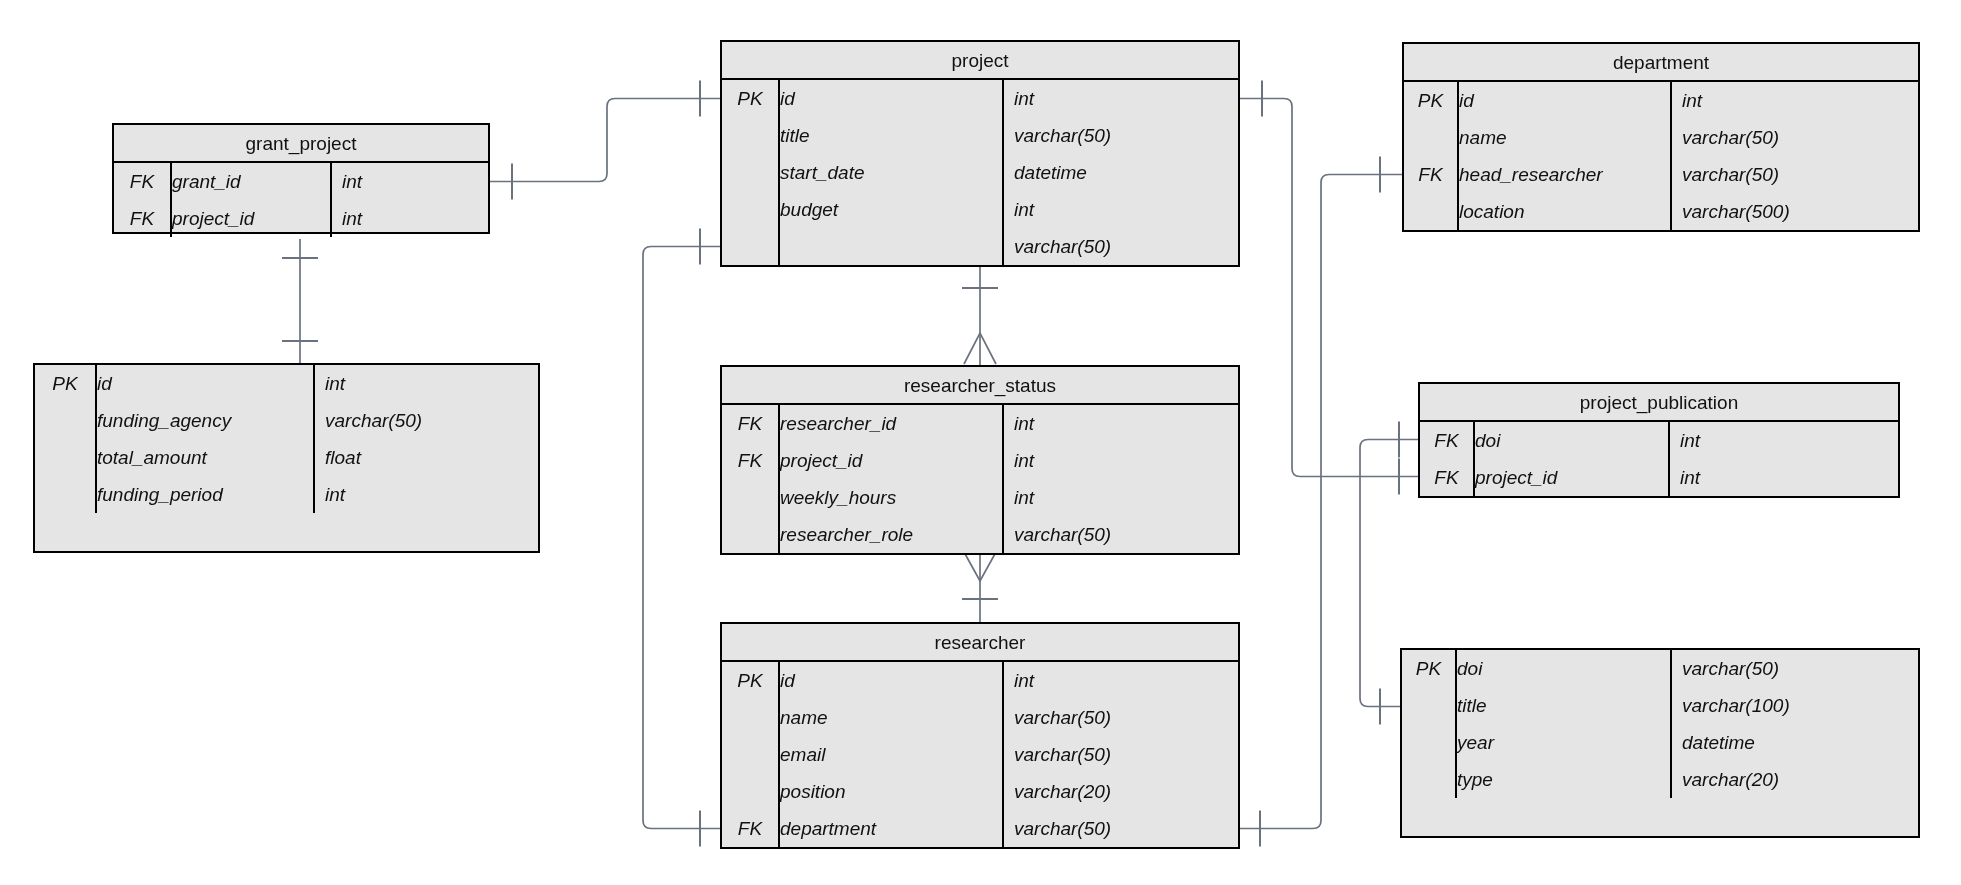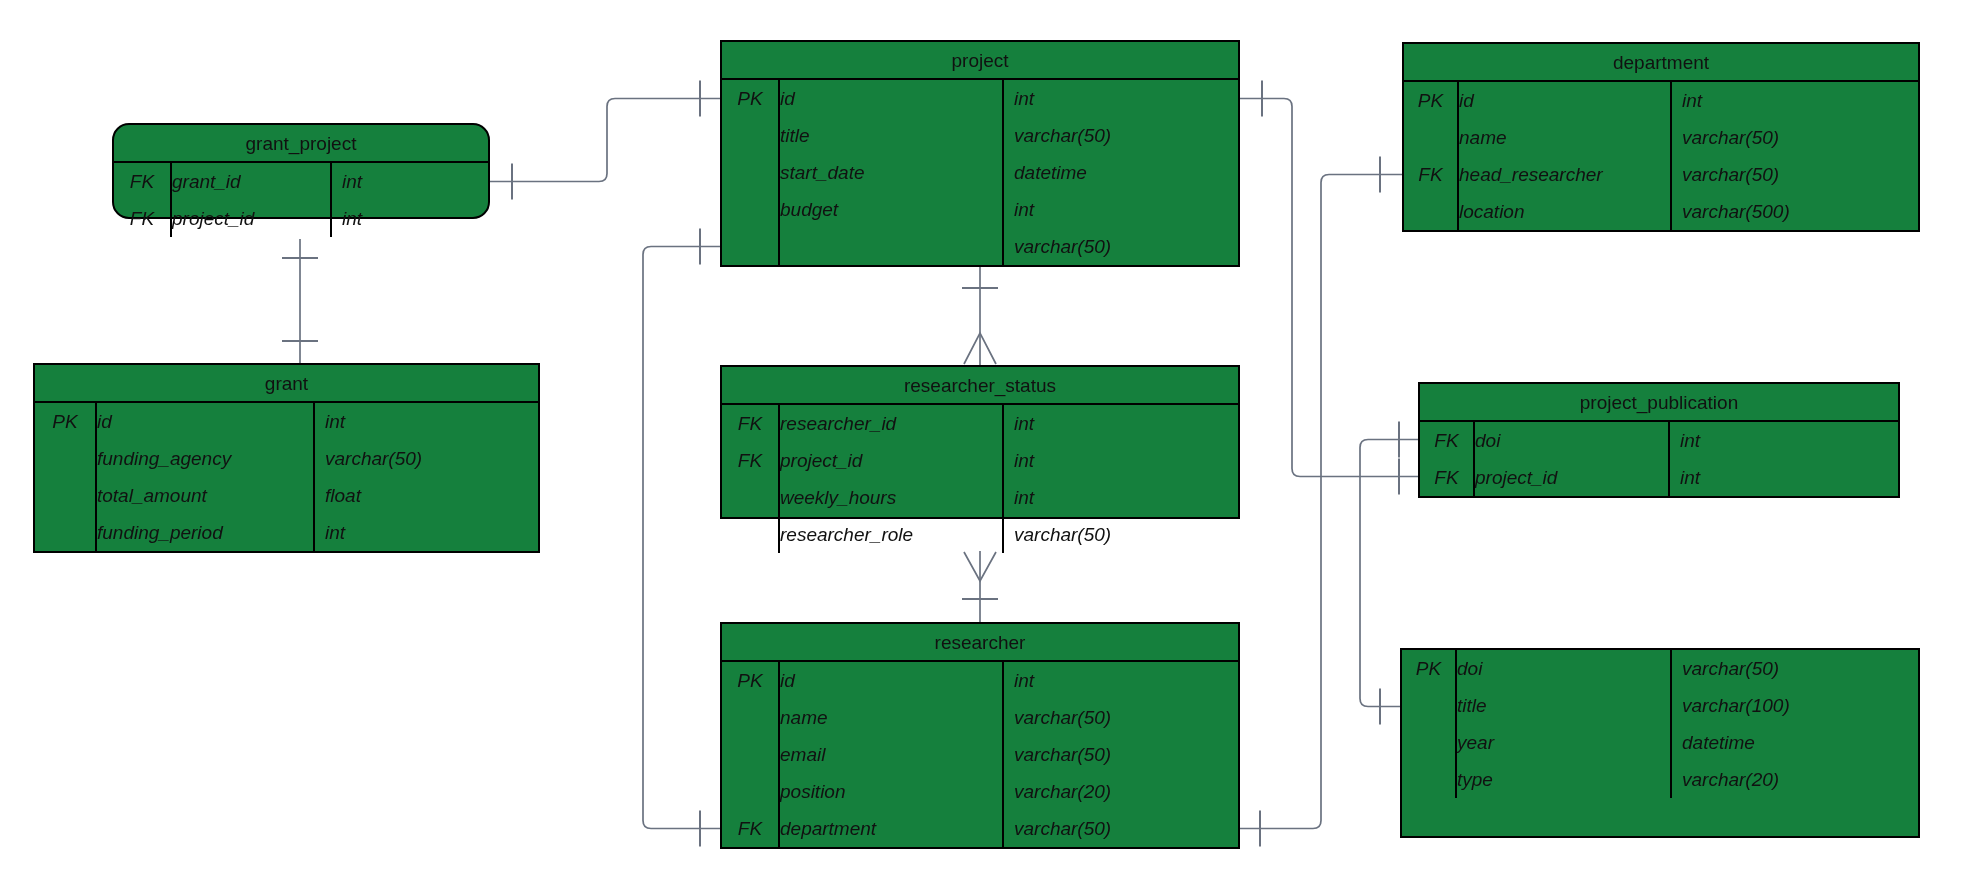--- a/index.html
+++ b/index.html
@@ -5,21 +5,21 @@
   html,body { margin:0; padding:0; background:#ffffff; }
   #canvas {
     position:relative; width:1961px; height:885px; background:#ffffff;
     font-family:"Liberation Sans", sans-serif; color:#111111; overflow:hidden;
   }
   #rel-layer { position:absolute; left:0; top:0; pointer-events:none; }
   .rel  { fill:none; stroke:var(--line-color,#6a7280); stroke-width:1.7; }
   .tick { fill:none; stroke:var(--line-color,#6a7280); stroke-width:2; }
   .many { fill:none; stroke:var(--line-color,#6a7280); stroke-width:1.7; }
   .entity {
-    position:absolute; background:#15803d; border:2px solid #000000;
+    position:absolute; background:#e5e5e5; border:2px solid #000000;
     box-sizing:border-box; z-index:2;
   }
   .entity-header {
     height:38px; line-height:37px; text-align:center; font-size:19px;
     border-bottom:2px solid #000000; box-sizing:border-box; white-space:nowrap;
   }
   .entity-body { display:flex; align-items:stretch;font-style:italic; }
   .ecol { box-sizing:border-box; }
   .ecol-key  { border-right:2px solid #000000; text-align:center; }
   .ecol-name { border-right:2px solid #000000; }
@@ -79,39 +79,38 @@
       <path class="tick" d="M 1399 421.5 V 457.5"></path>
     </g>
 
     <g>
       <path class="rel" d="M 720 246.5 H 651 Q 643 246.5 643 254.5 V 820.5 Q 643 828.5 651 828.5 H 720"></path>
       <path class="tick" d="M 700 228.5 V 264.5"></path>
       <path class="tick" d="M 700 810.5 V 846.5"></path>
     </g>
   </svg>
 
-<div class="entity" style="left: 112px; top: 123px; width: 378px; height: 96px; border-radius: 17px;">
+<div class="entity" style="left: 112px; top: 123px; width: 378px; height: 111px;">
       <div class="entity-header">grant_project</div>
       <div class="entity-body" style="height: 74px;">
         <div class="ecol ecol-key" style="width: 58px;">
           <div class="cell">FK</div>
           <div class="cell">FK</div>
         </div>
         <div class="ecol ecol-name" style="width: 160px;">
           <div class="cell">grant_id</div>
           <div class="cell">project_id</div>
         </div>
         <div class="ecol ecol-type" style="flex: 1 1 0%;">
           <div class="cell">int</div>
           <div class="cell">int</div>
         </div>
       </div>
     </div>
     <div class="entity" style="left: 33px; top: 363px; width: 507px; height: 190px;">
-      <div class="entity-header">grant</div>
       <div class="entity-body" style="height: 148px;">
         <div class="ecol ecol-key" style="width: 62px;">
           <div class="cell">PK</div>
           <div class="cell"></div>
           <div class="cell"></div>
           <div class="cell"></div>
         </div>
         <div class="ecol ecol-name" style="width: 218px;">
           <div class="cell">id</div>
           <div class="cell">funding_agency</div>
@@ -144,21 +143,21 @@
         </div>
         <div class="ecol ecol-type" style="flex: 1 1 0%;">
           <div class="cell">int</div>
           <div class="cell">varchar(50)</div>
           <div class="cell">datetime</div>
           <div class="cell">int</div>
           <div class="cell">varchar(50)</div>
         </div>
       </div>
     </div>
-    <div class="entity" style="left: 720px; top: 365px; width: 520px; height: 154px;">
+    <div class="entity" style="left: 720px; top: 365px; width: 520px; height: 190px;">
       <div class="entity-header">researcher_status</div>
       <div class="entity-body" style="height: 148px;">
         <div class="ecol ecol-key" style="width: 58px;">
           <div class="cell">FK</div>
           <div class="cell">FK</div>
           <div class="cell"></div>
           <div class="cell"></div>
         </div>
         <div class="ecol ecol-name" style="width: 224px;">
           <div class="cell">researcher_id</div>

